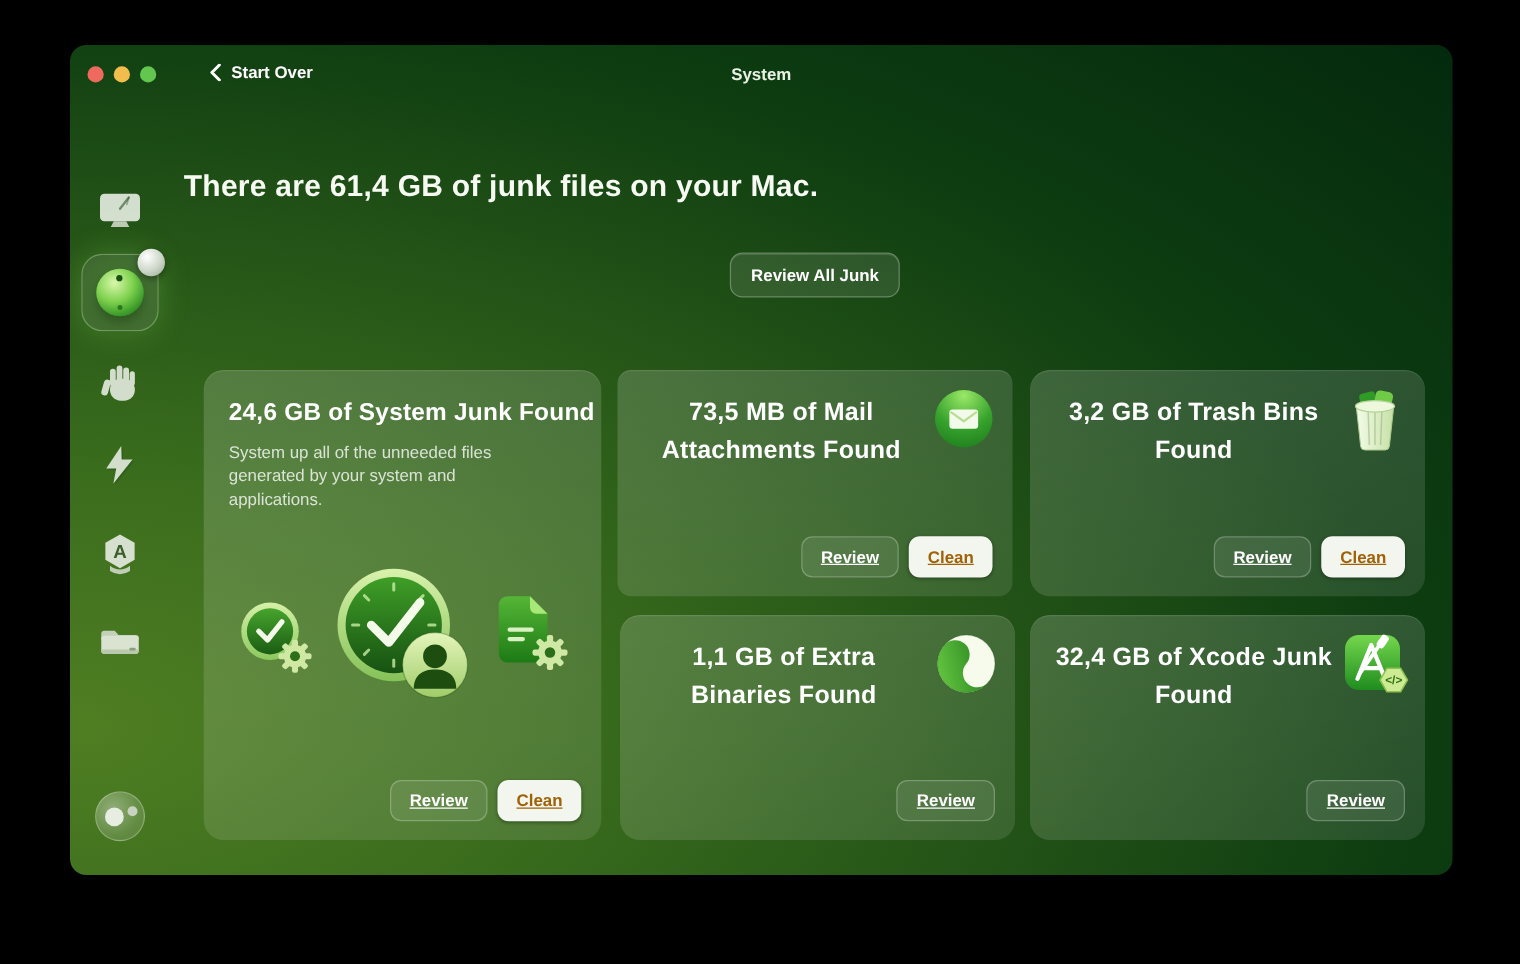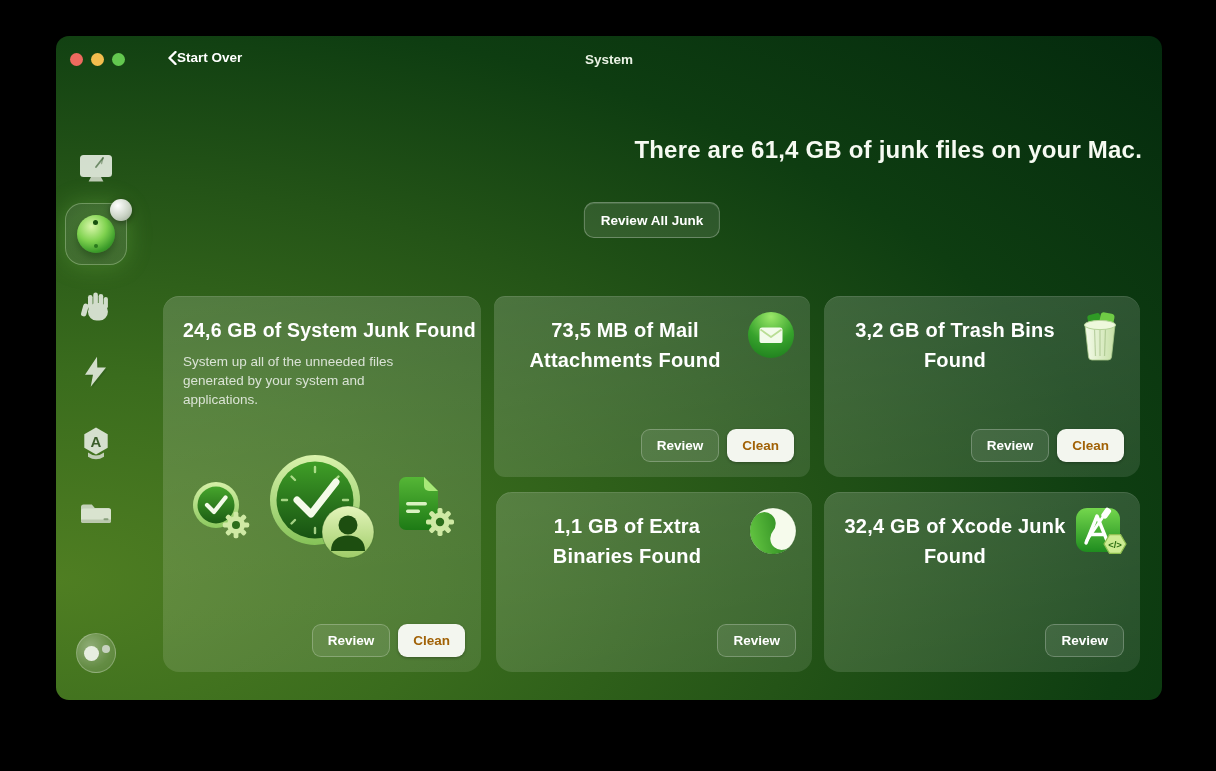--- a/index.html
+++ b/index.html
@@ -10,21 +10,21 @@
     position:absolute; left:56px; top:36px; width:1106px; height:664px;
     border-radius:13px; overflow:hidden;
     background: radial-gradient(135% 120% at 0% 82%,
       #4f7e22 0%, #3a6c1d 26%, #245417 50%, #0e3d11 72%, #042a0d 100%);
     box-shadow: 0 35px 70px rgba(0,0,0,0.9);
   }
 
   
   .traffic { position:absolute; left:14px; top:17px; display:flex; gap:8px; }
   .tl { width:13px; height:13px; border-radius:50%; }
-  .back-btn { position:absolute; left:112px; top:14px; display:flex; align-items:center; 
+  .back-btn { position:absolute; left:112px; top:14px; display:flex; align-items:center; gap:8px;
     color:#fff; font-size:13.5px; font-weight:700; cursor:default; }
   .win-title { position:absolute; left:0; right:0; top:16px; text-align:center;
     color:#e9f1e4; font-size:13.5px; font-weight:600; }
 
   
   .sidebar { position:absolute; left:0; top:0; width:80px; height:100%; }
   .side-item { position:absolute; left:50%; transform:translateX(-50%); opacity:.92; }
   .tile {
     position:absolute; left:50%; transform:translateX(-50%); top:167px;
     width:62px; height:62px; border-radius:17px;
@@ -49,21 +49,21 @@
     position:absolute; left:50%; transform:translateX(-50%); top:597px; width:40px; height:40px; border-radius:50%;
     background: radial-gradient(circle at 35% 35%, rgba(255,255,255,0.40), rgba(255,255,255,0.16) 60%, rgba(255,255,255,0.10));
     border:1px solid rgba(255,255,255,0.25);
   }
   .assist-orb::before { content:""; position:absolute; left:7px; top:12px; width:15px; height:15px;
     border-radius:50%; background:#e7eee1; }
   .assist-orb::after { content:""; position:absolute; left:25px; top:11px; width:8px; height:8px;
     border-radius:50%; background:#c7d2c0; }
 
   
-  .heading { position:absolute; left:76px; right:20px; top:100px; text-align:right;
+  .heading { position:absolute; left:91px; right:20px; top:100px; text-align:left;
     color:#f6faf2; font-size:24px; font-weight:600; letter-spacing:.2px; }
   .review-all {
     position:absolute; top:146px; left:596px; transform:translateX(-50%);
     height:36px; padding:0 16px; border-radius:10px;
     background:rgba(255,255,255,0.10); border:1px solid rgba(255,255,255,0.28);
     box-shadow: inset 0 1px 0 rgba(255,255,255,0.12);
     color:#fff; font-size:13.5px; font-weight:700; font-family:inherit; cursor:default;margin-top:20px;
   }
 
   .card { position:absolute; border-radius:16px;
@@ -77,21 +77,21 @@
   .card-5 { left:768px; top:456px; width:316px; height:180px; }
 
   .card-title { padding:19px 20px 0 20px; color:#fff; font-size:20px; font-weight:700;
     line-height:30px; letter-spacing:.2px; max-width:262px;text-align:center; }
   .card-1 .card-title { white-space:nowrap; max-width:none; font-size:19.5px; }
   .card-desc { padding:7px 20px 0 20px; max-width:272px; color:rgba(255,255,255,0.78);
     font-size:13.5px; line-height:19px; }
 
   .btn-row { position:absolute; right:16px; bottom:15px; display:flex; gap:8px; }
   .btn { height:33px; padding:0 15px; border-radius:9px; font-size:13.5px; font-weight:700;
-    font-family:inherit; cursor:default; }
+    font-family:inherit; cursor:default;text-decoration:underline; }
   .btn-ghost { background:rgba(255,255,255,0.09); border:1px solid rgba(255,255,255,0.24); color:#fff; }
   .btn-solid { background:#f3f6ef; border:none; color:#a16207; box-shadow:0 1px 3px rgba(0,0,0,0.3); }
 
   .corner-icon { position:absolute; top:15px; right:15px; width:48px; height:48px; }
 
   
   .sj-art { position:absolute; left:0; top:158px; width:100%; height:150px; }
   .sj-small { position:absolute; left:28px; top:26px; }
   .sj-big   { position:absolute; left:104px; top:0px; }
   .sj-doc   { position:absolute; left:228px; top:20px; }

